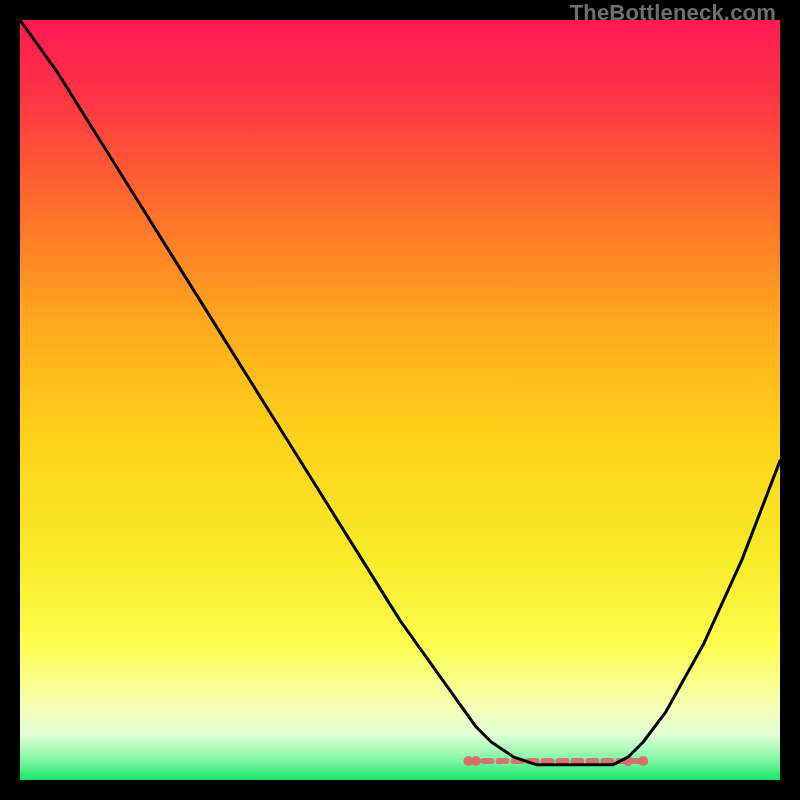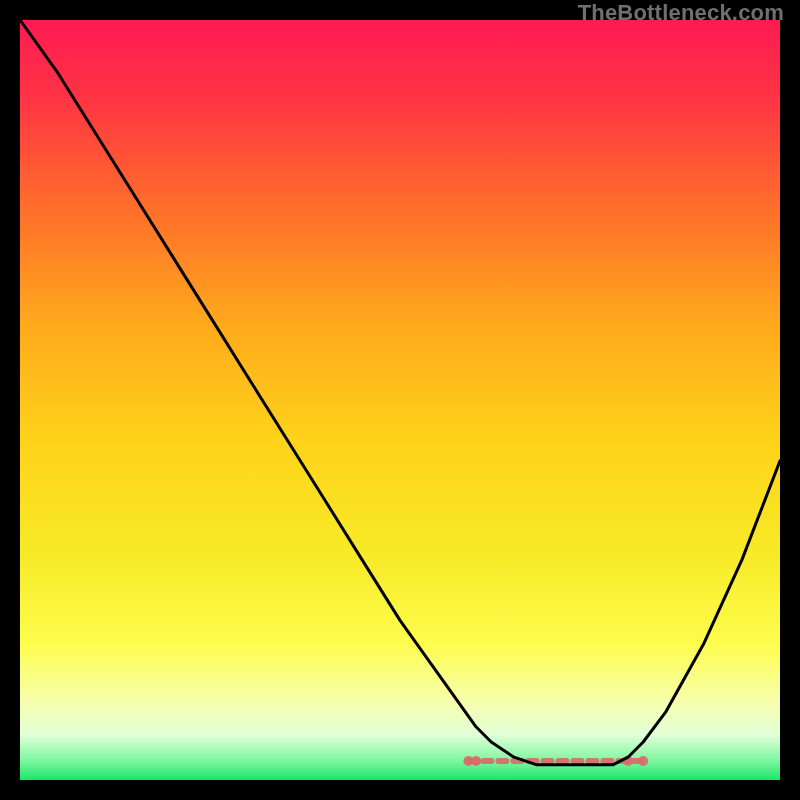--- a/index.html
+++ b/index.html
@@ -22,21 +22,21 @@
   .plot {
     position: absolute;
     left: 0;
     top: 0;
     width: 760px;
     height: 760px;
   }
   .watermark {
     position: absolute;
     top: 0px;
-    right: 16px;
+    right: 24px;
     color: #6f6f6f;
     font-size: 22px;
     font-weight: 600;
     letter-spacing: 0.2px;
     text-align: right;
   }
 </style>
 </head>
 <body>
 

